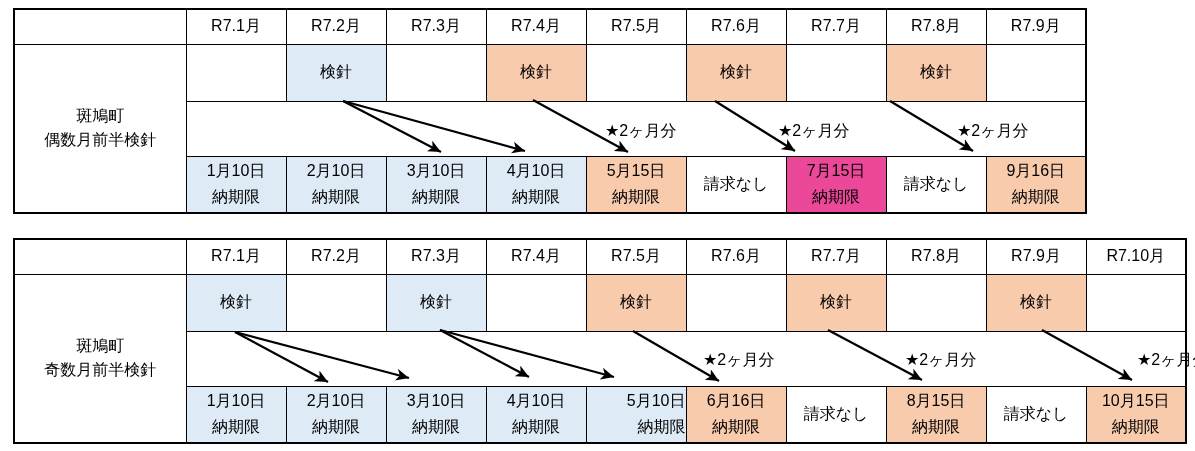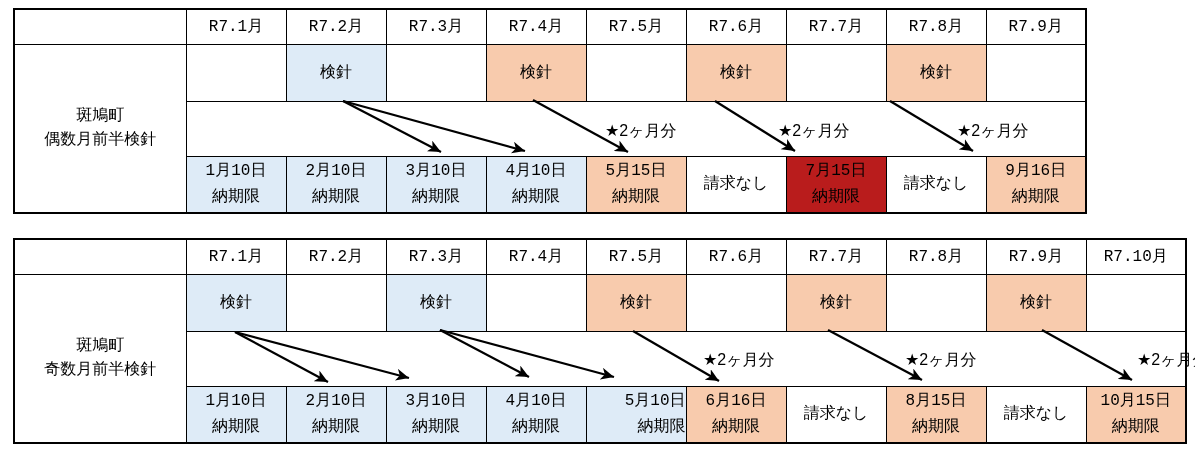--- a/index.html
+++ b/index.html
@@ -16,21 +16,20 @@
     overflow: hidden;
   }
   .tbl-wrap { position: absolute; left: 13px; }
   #table-even { top: 8px; }
   #table-odd  { top: 238px; }
 
   table.sched {
     border-collapse: collapse;
     table-layout: fixed;
     border: 2px solid #000;
-    font-family: Liberation Mono, monospace;
   }
   #table-even table, #table-even { width: 1072px; }
   #table-odd  table, #table-odd  { width: 1172px; }
 
   .sched th, .sched td {
     border: 1px solid #000;
     padding: 0;
     margin: 0;
     text-align: center;
     vertical-align: middle;
@@ -129,21 +128,21 @@
               <div class="pre">4月10日
 納期限</div>
             </td>
         <td style="background: rgb(248, 203, 173);">
               <div class="pre">5月15日
 納期限</div>
             </td>
         <td>
               <div class="pre">請求なし</div>
             </td>
-        <td style="background: #b91c1c; margin-left: 20px;">
+        <td style="background: #ec4899; margin-left: 20px;">
               <div class="pre">7月15日
 納期限</div>
             </td>
         <td>
               <div class="pre">請求なし</div>
             </td>
         <td style="background: rgb(248, 203, 173);">
               <div class="pre">9月16日
 納期限</div>
             </td>

